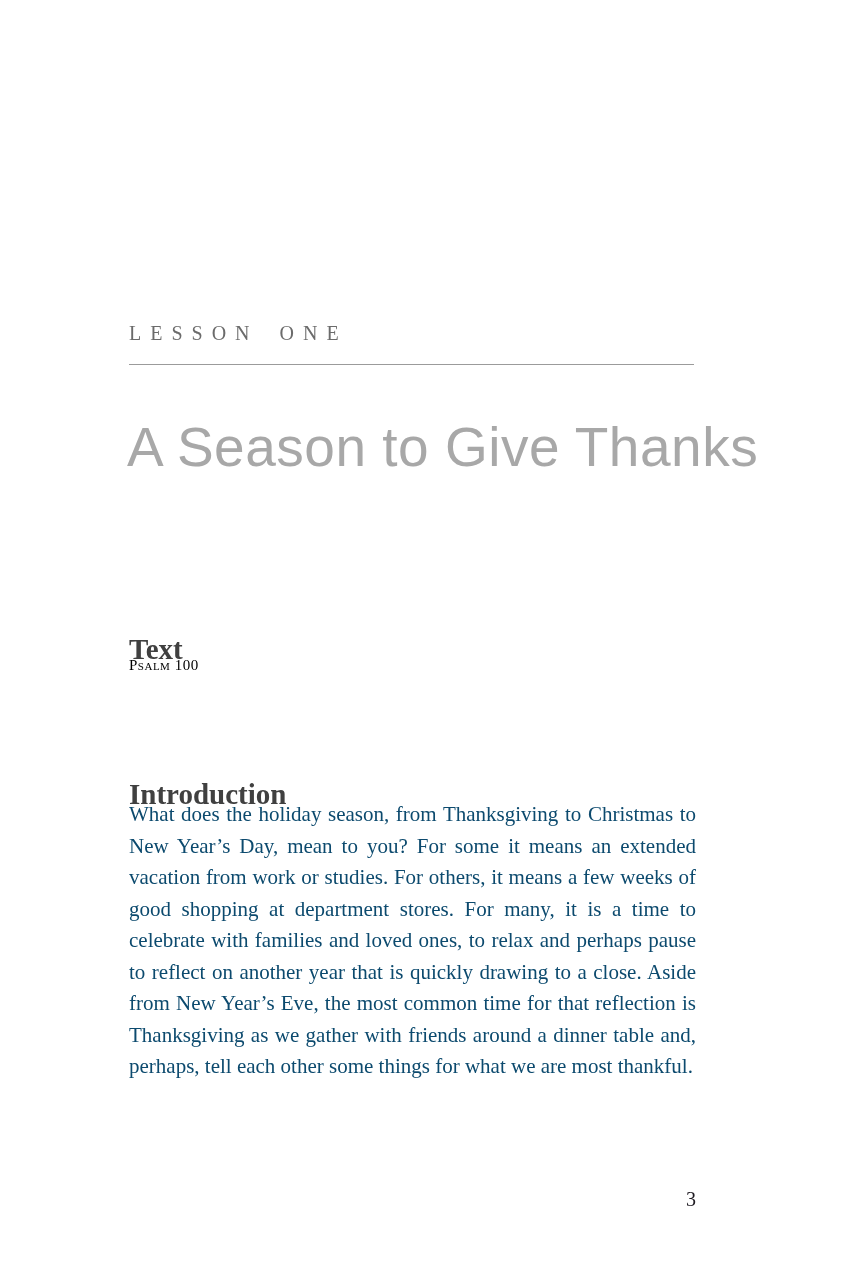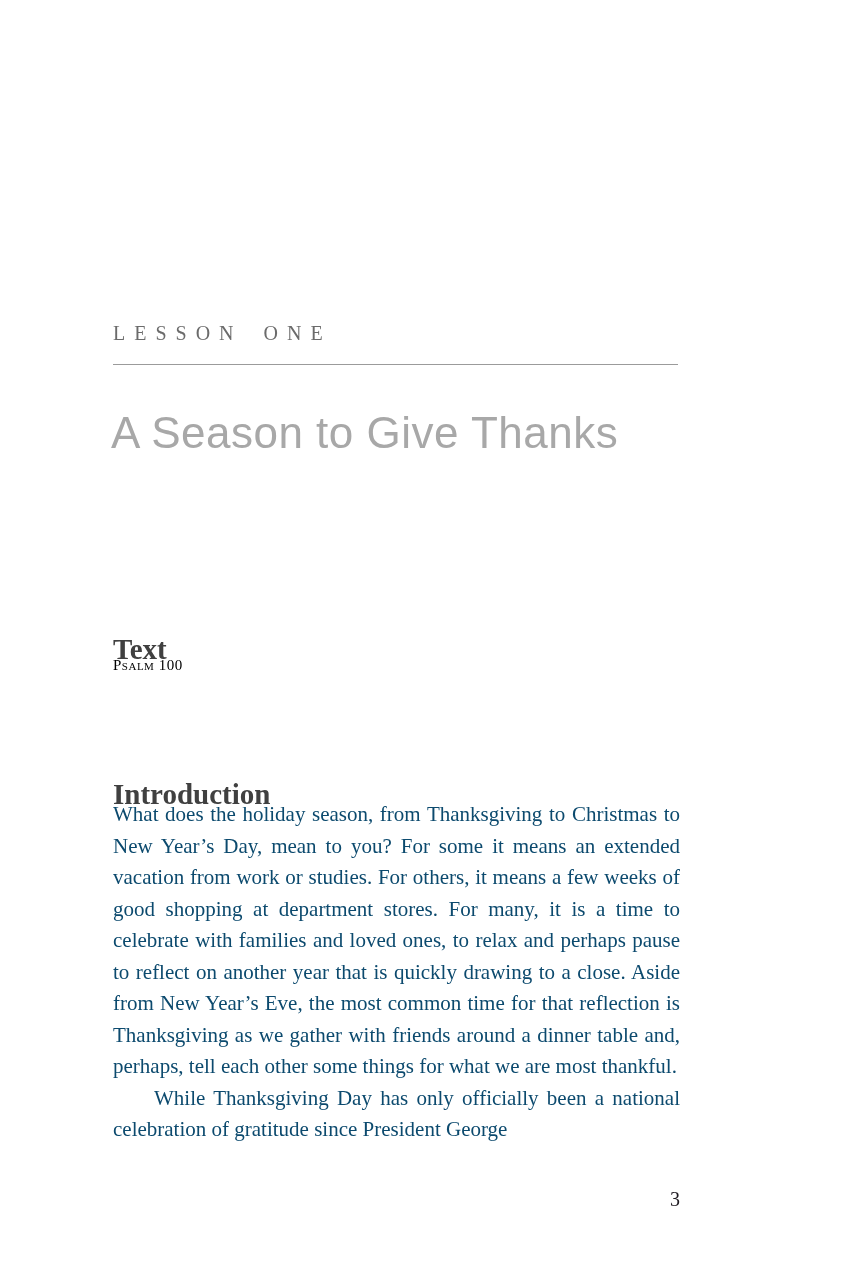--- a/index.html
+++ b/index.html
@@ -8,20 +8,21 @@
     background: #ffffff;
   }
   .page {
     position: relative;
     width: 746px;
     height: 1280px;
     background: #ffffff;
     overflow: hidden;
     font-family: "Liberation Serif", "DejaVu Serif", serif;
     color: #1f1b22;
+    margin-left: 16px;
   }
   .kicker {
     position: absolute;
     left: 113px;
     top: 321px;
     font-family: "Liberation Serif", "DejaVu Serif", serif;
     font-size: 20px;
     line-height: 1.2;
     letter-spacing: 9px;
     word-spacing: 7px;
@@ -34,21 +35,21 @@
     width: 565px;
     height: 1px;
     background: #9b9b9b;
   }
   .chapter-title {
     position: absolute;
     left: 111px;
     top: 379px;
     font-family: "Liberation Sans", "DejaVu Sans", sans-serif;
     font-weight: 200;
-    font-size: 44px;
+    font-size: 55px;
     line-height: 1.15;
     letter-spacing: 0.5px;
     color: #a8a8a8;
   }
   .section-heading {
     position: absolute;
     left: 113px;
     font-family: "Liberation Serif", "DejaVu Serif", serif;
     font-weight: 700;
     font-size: 29px;
@@ -107,18 +108,17 @@
   <h1 class="chapter-title">A Season to Give Thanks</h1>
 
   <h2 class="section-heading heading-text">Text</h2>
 
   <div class="scripture-ref">Psalm 100</div>
 
   <h2 class="section-heading heading-intro">Introduction</h2>
 
   <div class="body-copy">
     <p>What does the holiday season, from Thanksgiving to Christmas to New Year’s Day, mean to you? For some it means an extended vacation from work or studies. For others, it means a few weeks of good shopping at department stores. For many, it is a time to celebrate with families and loved ones, to relax and perhaps pause to reflect on another year that is quickly drawing to a close. Aside from New Year’s Eve, the most common time for that reflection is Thanksgiving as we gather with friends around a dinner table and, perhaps, tell each other some things for what we are most thankful.</p>
-    <p>While Thanksgiving Day has only officially been a national celebration of gratitude since President George</p>
   </div>
 
   <div class="folio">3</div>
 
 </div>
 
 </body></html>

